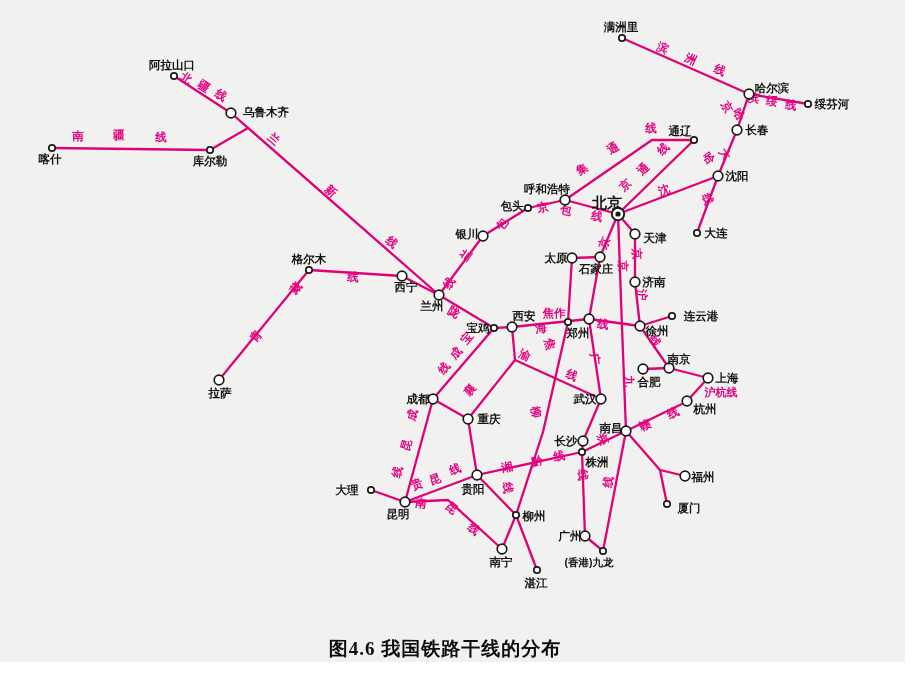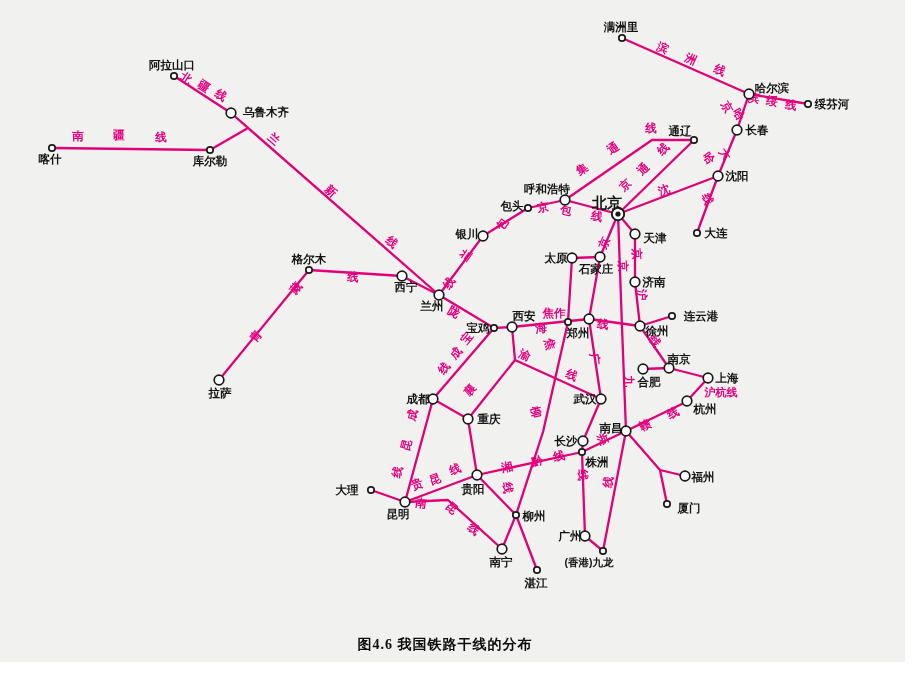--- a/index.html
+++ b/index.html
@@ -2,21 +2,21 @@
 <html><head>
 <meta charset="utf-8">
 <style>
   html,body{margin:0;padding:0;background:#ffffff;}
   #page{position:relative;width:920px;height:690px;background:#ffffff;overflow:hidden;
         font-family:"Liberation Sans","DejaVu Sans",sans-serif;}
   #slide{position:absolute;left:0;top:0;width:905px;height:662px;background:#f1f1ef;}
   #map-svg{position:absolute;left:0;top:0;}
   .caption{position:absolute;left:0;top:636px;width:890px;text-align:center;
            font-family:"Liberation Serif","DejaVu Serif",serif;
-           font-weight:bold;font-size:14px;color:#0d0d0d;letter-spacing:1px;}
+           font-weight:bold;font-size:19px;color:#0d0d0d;letter-spacing:1px;}
   .pagenum{position:absolute;left:820px;top:656px;font-size:11px;color:#7f1d1d;
            font-family:"Liberation Serif","DejaVu Serif",serif;margin-top:38px;}
 </style>
 </head>
 <body>
 
 <div id="page">
   <div id="slide" style="background: rgb(241, 241, 239);"></div>
   <svg id="map-svg" width="920" height="690" viewBox="0 0 920 690">
       <polyline points="174,76 231,113" fill="none" stroke="#e00078" stroke-width="2.3" stroke-linecap="round" stroke-linejoin="round"></polyline>

